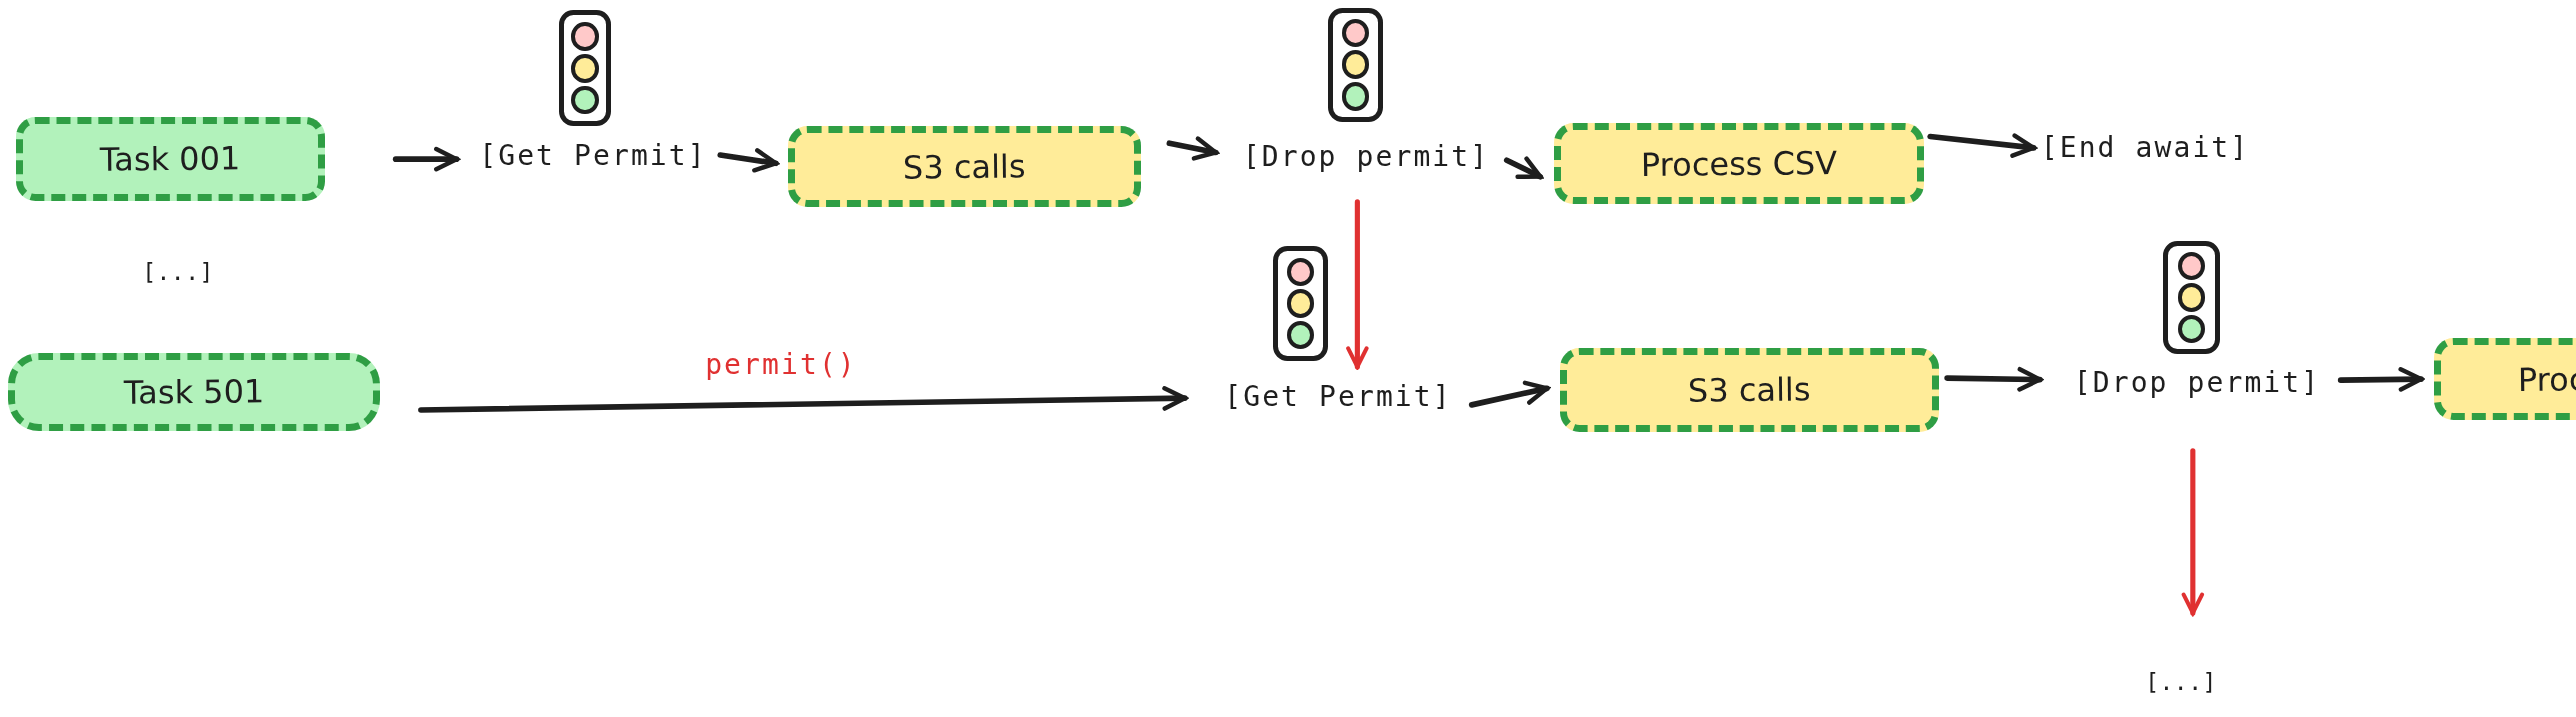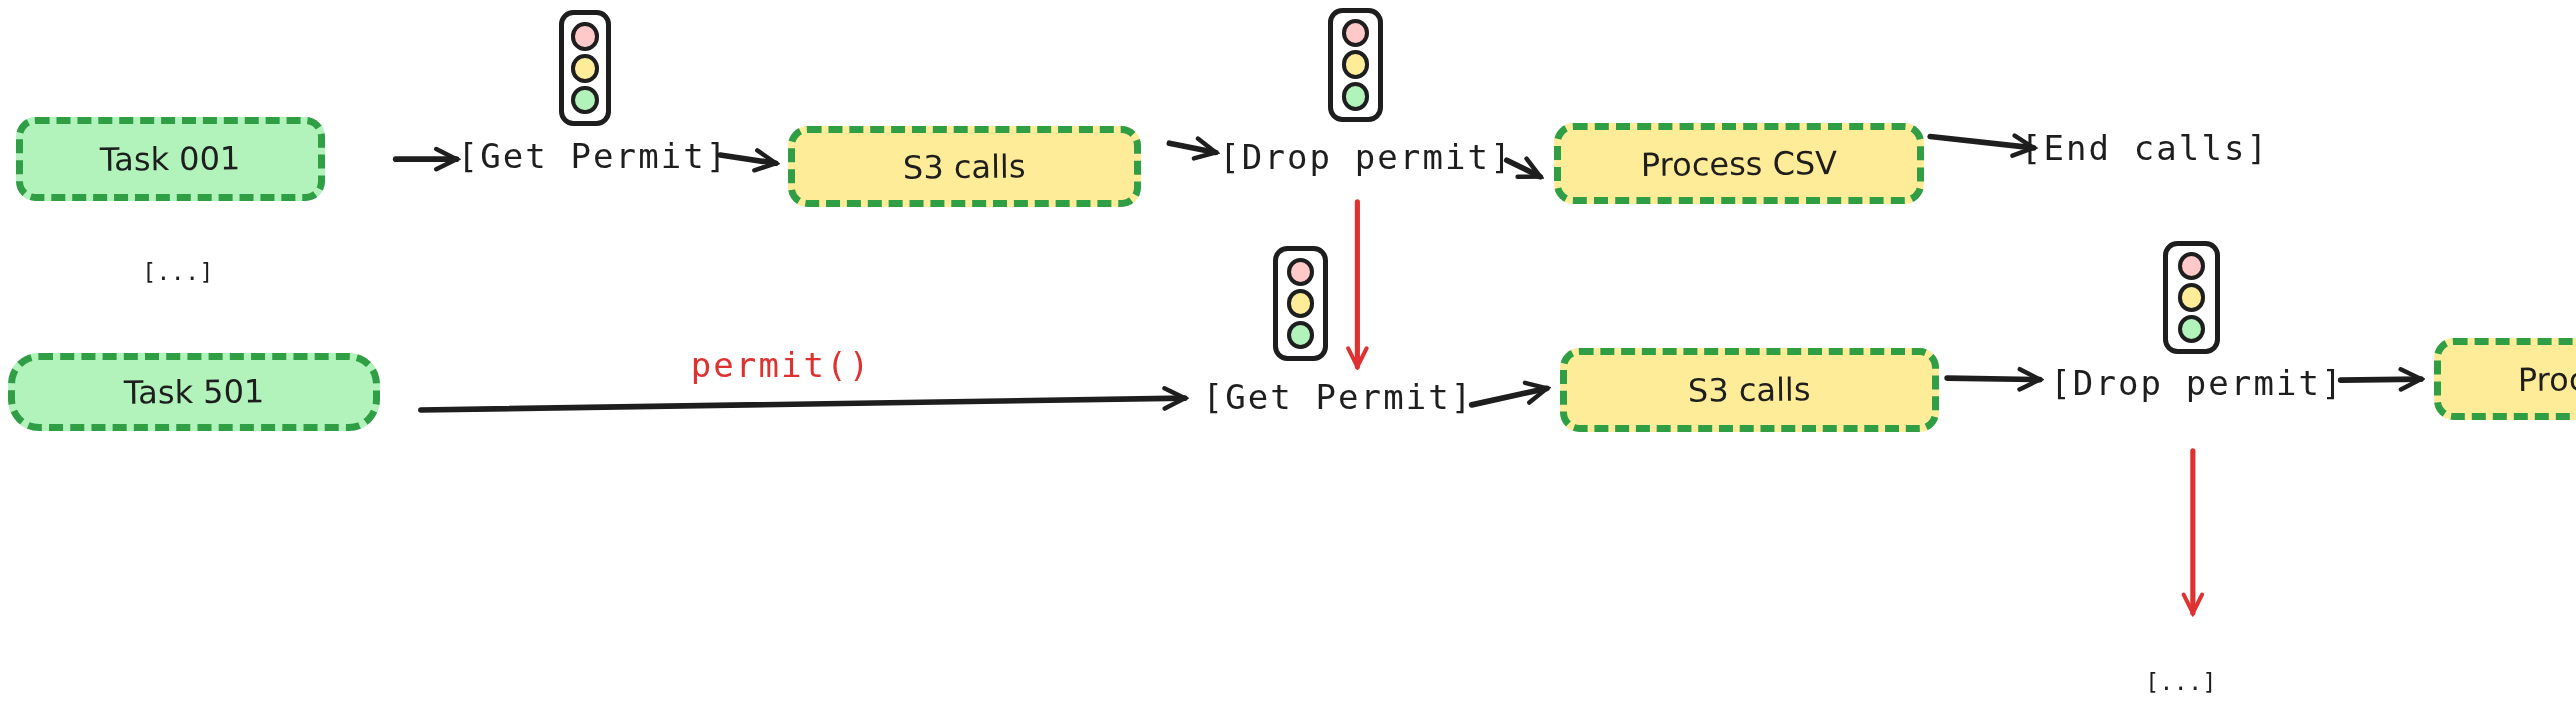--- a/index.html
+++ b/index.html
@@ -15,21 +15,21 @@
   .box.yellow{background:#ffec99;margin-top:6px;}
   #b-task1{left:15.5px;top:117px;width:309px;height:84px;}
   #b-task2{left:7.7px;top:353px;width:372px;height:78px;border-radius:31px;}
   #b-s3-1{left:788px;top:120px;width:353px;height:81px;}
   #b-pcsv-1{left:1554px;top:117px;width:370px;height:81px;}
   #b-s3-2{left:1560px;top:342px;width:379px;height:84px;}
   #b-pcsv-2{left:2434px;top:332px;width:365px;height:82px;}
 
   
   .mono{position:absolute;transform:translate(-50%,-50%);white-space:nowrap;line-height:1;
-        font-family:"DejaVu Sans Mono",monospace;font-size:34px;letter-spacing:2.1px;color:#1e1e1e;}
+        font-family:"DejaVu Sans Mono",monospace;font-size:28px;letter-spacing:2.1px;color:#1e1e1e;}
   .mono.red{color:#e03131;}
   .mono.small{font-size:23px;letter-spacing:0.5px;}
   #t-gp1{left:593px;top:156px;}
   #t-dp1{left:1366px;top:157px;}
   #t-et1{left:2145px;top:148px;}
   #t-gp2{left:1338px;top:397px;}
   #t-dp2{left:2197px;top:383px;}
   #t-el1{left:178px;top:272px;}
   #t-el2{left:2181px;top:682px;}
   #t-await{left:781px;top:365px;}
@@ -117,21 +117,21 @@
     <div class="light green"></div>
   </div>
   <div class="tl" id="tl4">
     <div class="light red"></div>
     <div class="light yellow"></div>
     <div class="light green"></div>
   </div>
 
   <span class="mono" id="t-gp1">[Get Permit]</span>
   <span class="mono" id="t-dp1">[Drop permit]</span>
-  <span class="mono" id="t-et1">[End calls]</span>
+  <span class="mono" id="t-et1">[End await]</span>
   <span class="mono" id="t-gp2">[Get Permit]</span>
   <span class="mono" id="t-dp2">[Drop permit]</span>
 
   <span class="mono small" id="t-el1">[...]</span>
   <span class="mono small" id="t-el2">[...]</span>
   <span class="mono red" id="t-await">permit()</span>
 
 </div>
 
 

